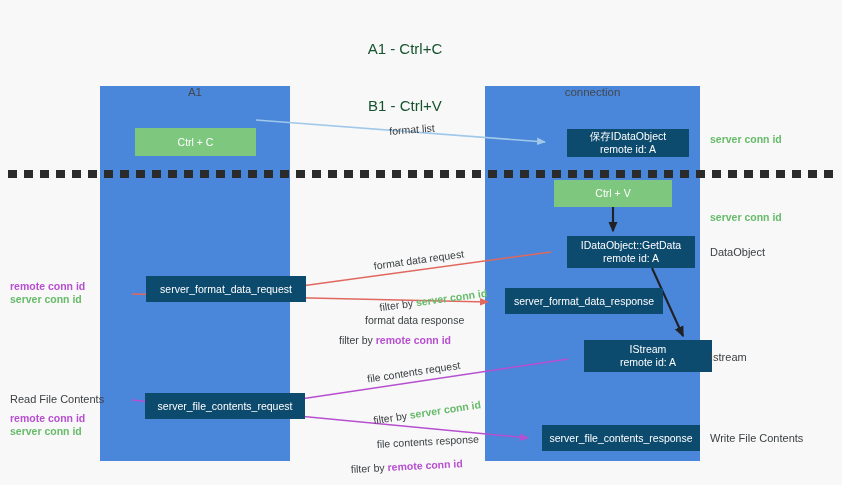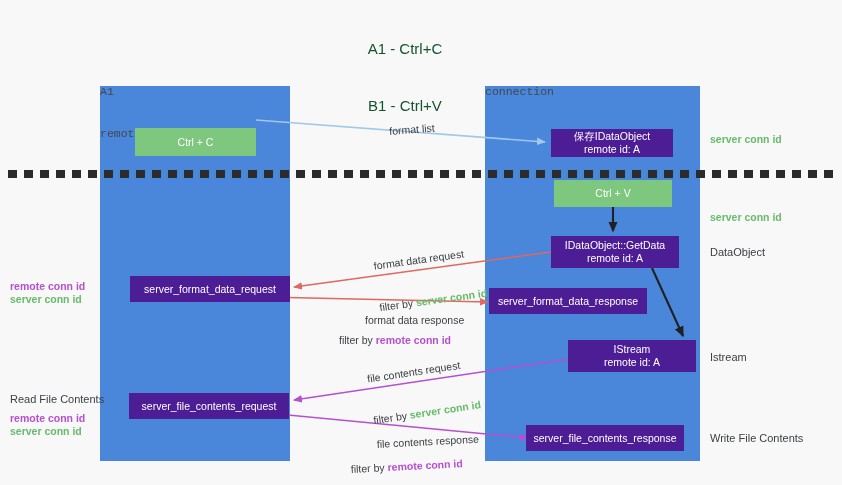--- a/index.html
+++ b/index.html
@@ -29,26 +29,25 @@
     width: 810px;
     text-align: center;
     font-size: 15px;
     line-height: 19px;
     color: #14532d;
     white-space: pre;
   }
   
   .lane-head {
     position: absolute;
-    text-align: left;
+    text-align: center;
     font-size: 11.5px;
     line-height: 14px;
     color: #44484c;
     white-space: pre;
-    font-family: Liberation Mono, monospace;
   }
   #head-a1 { left: 100px; top: 57px; width: 190px; }
   #head-b1 { left: 485px; top: 57px; width: 215px; }
 
   
   .lane {
     position: absolute;
     background: #4a86d9;
   }
   #lane-a1 { left: 100px; top: 86px; width: 190px; height: 375px; }
@@ -62,21 +61,21 @@
     flex-direction: column;
     align-items: center;
     justify-content: center;
     color: #ffffff;
     font-size: 10.5px;
     line-height: 13px;
     text-align: center;
     white-space: pre;
   }
   .node.green { background: #7ec77e; }
-  .node.orange { background: #4c1d95; }
+  .node.orange { background: #0c4a6e; margin-left: 16px; }
   .node .l2 { font-size: 10.5px; line-height: 13px; }
 
   
   .cap {
     position: absolute;
     font-size: 10.5px;
     line-height: 13px;
     white-space: pre;
     color: #3c4043;
   }

